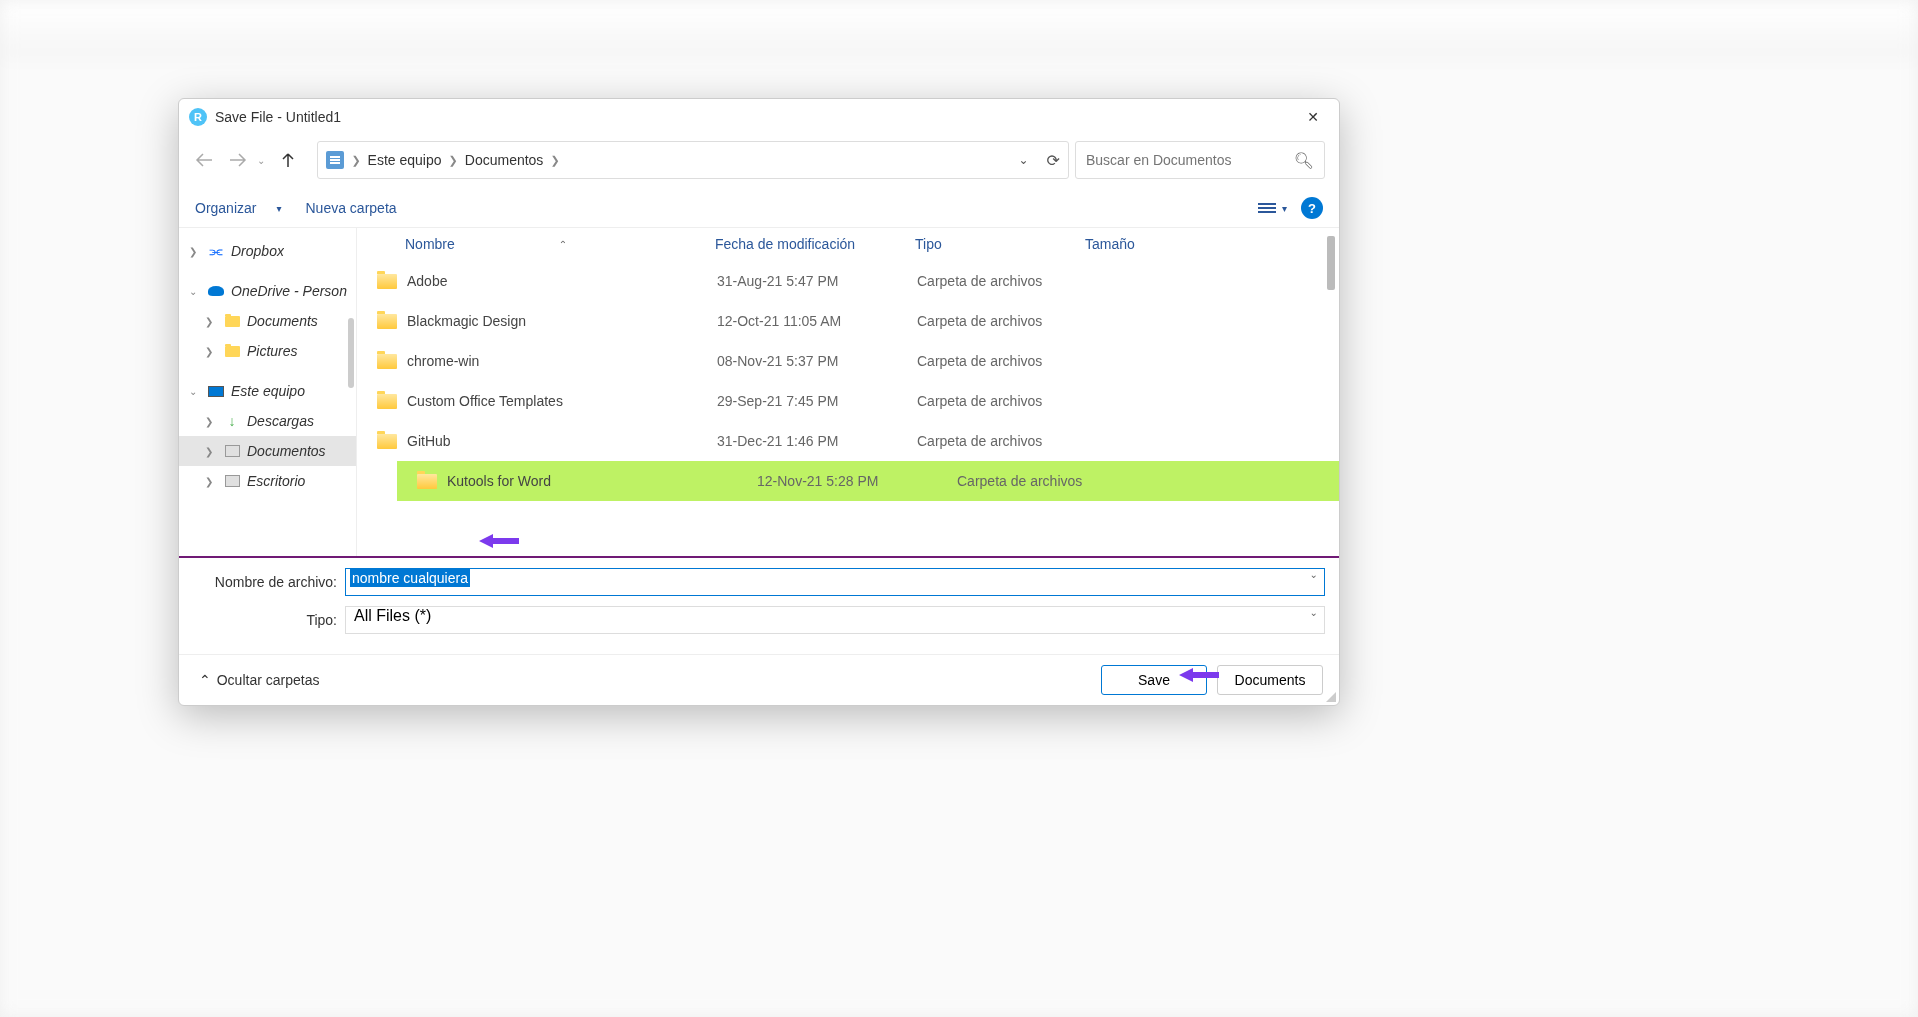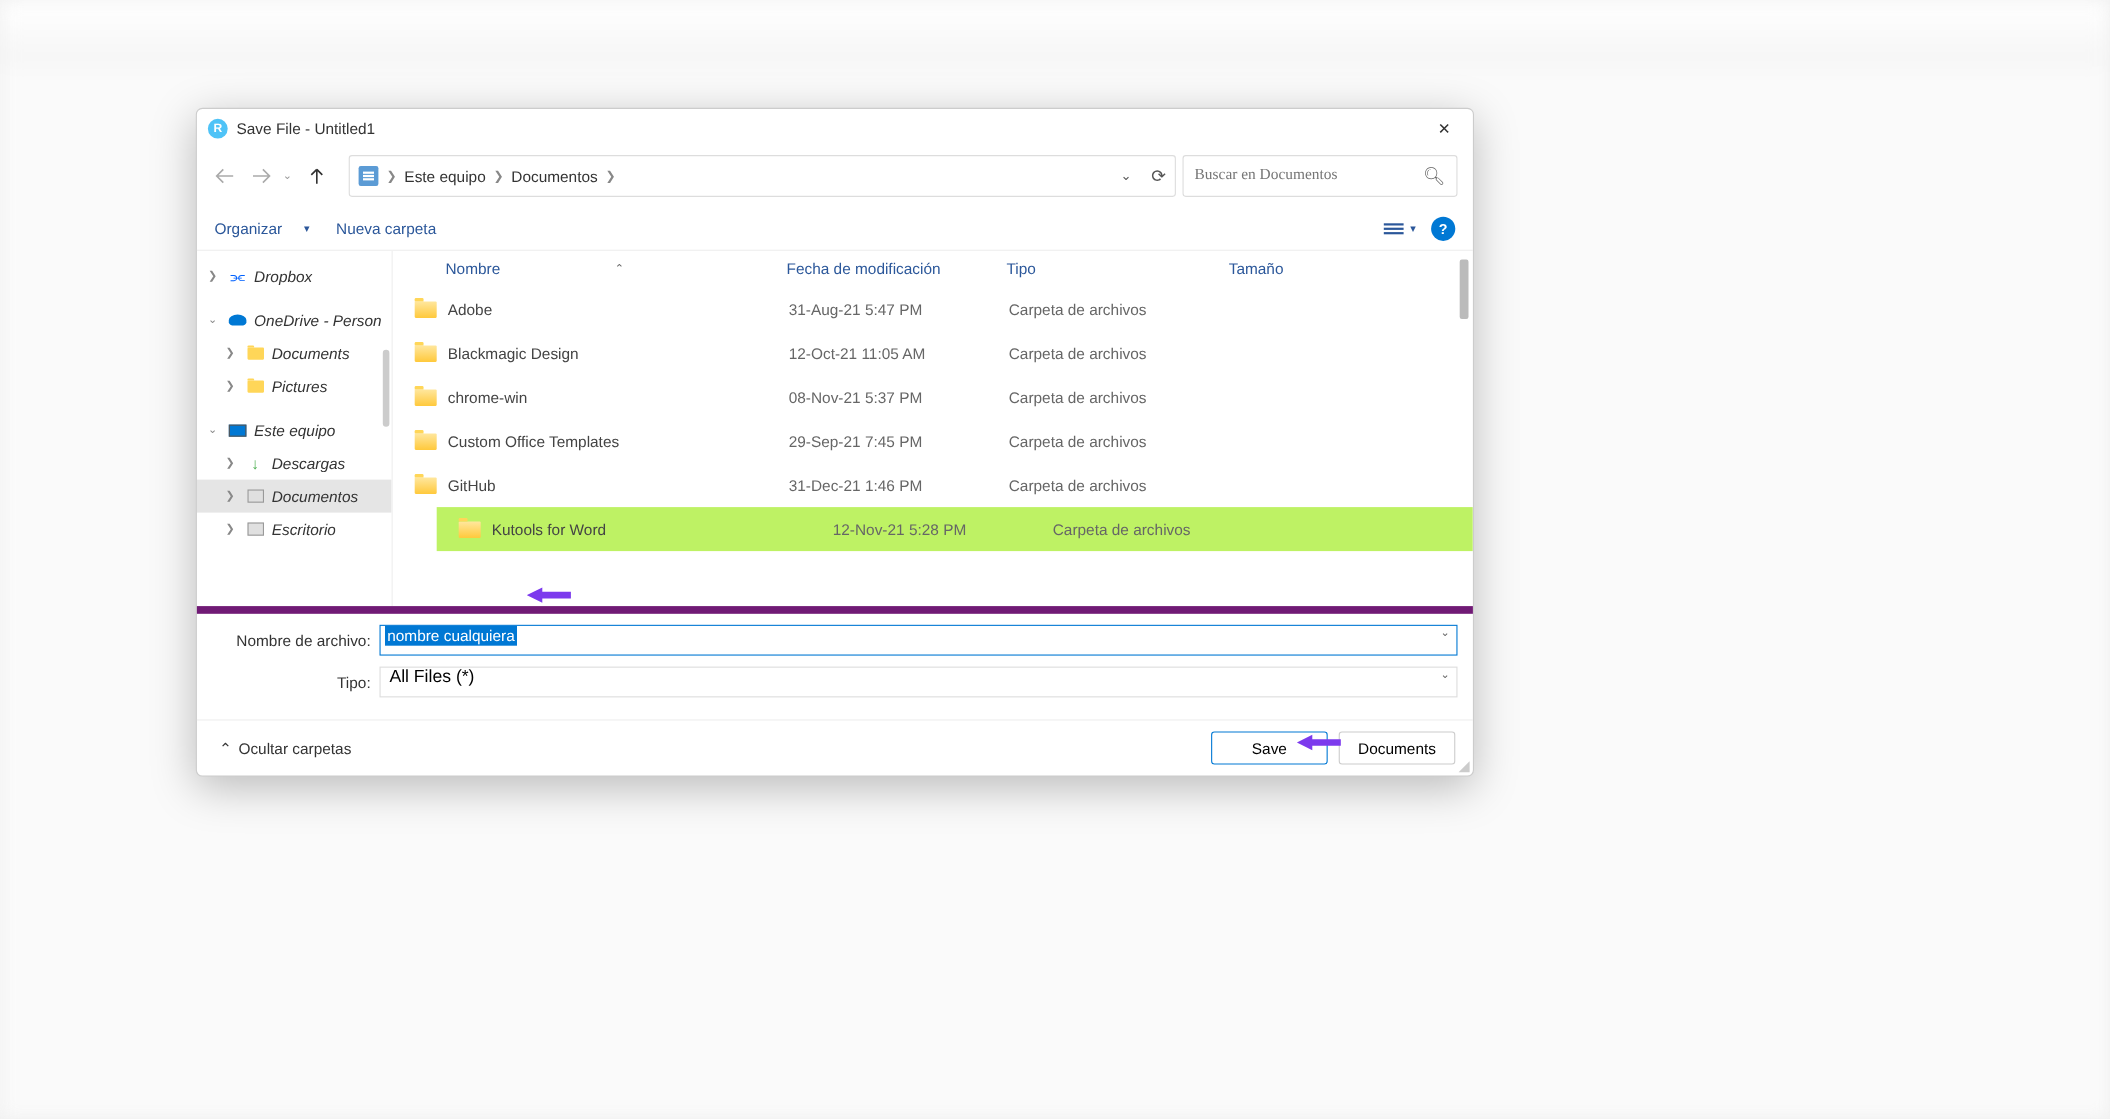--- a/index.html
+++ b/index.html
@@ -32,21 +32,21 @@
     
     .address-bar { flex: 1; border: 1px solid #ddd; height: 38px; display: flex; align-items: center; padding: 0 8px; gap: 4px; border-radius: 3px;}
     .addr-icon { width: 18px; height: 18px; background: #5b9bd5; border-radius: 2px; display:flex;align-items:center;justify-content:center;}
     .addr-icon::after { content: ''; width: 10px; height: 2px; background: #fff; box-shadow: 0 -3px 0 #fff, 0 3px 0 #fff; }
     .breadcrumb { display: flex; align-items: center; gap: 4px; font-size: 14px; color: #333; flex: 1;}
     .crumb-sep { color: #888; font-size: 11px; padding: 0 3px;}
     .addr-right { display: flex; align-items: center; gap: 18px; color: #555;}
     .refresh { font-size: 16px; }
     
     .search-box { width: 250px; border: 1px solid #ddd; height: 38px; display: flex; align-items: center; padding: 0 10px; gap: 8px; border-radius: 3px;}
-    .search-box input { border: none; outline: none; flex: 1; font-size: 14px; color: #666; font-family: Liberation Serif, serif; }
+    .search-box input { border: none; outline: none; flex: 1; font-size: 14px; color: #666; }
     
     .toolbar { display: flex; align-items: center; padding: 8px 16px; gap: 24px; }
     .tool-item { font-size: 14px; color: #2b579a; cursor: pointer; display: flex; align-items: center; gap: 20px;}
     .tool-right { margin-left: auto; display: flex; align-items: center; gap: 14px; }
     .view-icon { width: 18px; display:flex;flex-direction:column;gap:2px;}
     .view-icon span { height: 2px; background: #2b579a; }
     .help-icon { width: 22px; height: 22px; border-radius: 50%; background: #0078d4; color:#fff; display:flex;align-items:center;justify-content:center;font-size:13px;font-weight:bold;}
     
     .content { flex: 1; display: flex; border-top: 1px solid #eee; overflow: hidden; }
     
@@ -65,34 +65,34 @@
     .folder-tiny { width: 15px; height: 11px; background: #ffd658; border-radius: 1px; position:relative;}
     .folder-tiny::before { content:'';position:absolute;top:-2px;left:0;width:6px;height:2px;background:#ffd658;border-radius:1px 1px 0 0;}
     .dl-icon { color:#4caf50;font-size:14px;font-weight:bold;}
     .disk { width:15px;height:12px;background:#e0e0e0;border:1px solid #999;}
     
     .filelist { flex: 1; position: relative; overflow: hidden;}
     .list-header { display: flex; padding: 8px 0; color: #2b579a; font-size: 14px; border-bottom: 1px solid transparent;}
     .col-name { width: 358px; padding-left: 48px; display:flex;align-items:center;gap:24px;}
     .col-date { width: 200px; }
     .col-type { width: 170px; }
-    .col-size { width: 100px; margin-left: 32px; }
+    .col-size { width: 100px; }
     .sort-arrow { margin-left: 80px; color: #666; font-size: 10px;}
     
     .file-row { display: flex; align-items: center; height: 40px; font-size: 14px; color: #444; cursor:pointer; padding-left: 20px;}
     .file-row.selected { background: #bef264; margin-left: 40px; }
     .file-row .folder-icon { width: 20px; height: 15px; background: linear-gradient(#ffe79e,#ffc93c); border-radius: 1px; margin-right: 10px; position:relative;}
     .file-row .folder-icon::before { content:'';position:absolute;top:-3px;left:0;width:8px;height:3px;background:#ffd658;border-radius:1px 1px 0 0;}
     .file-row .fname { width: 310px; }
     .file-row .fdate { width: 200px; color: #666; }
     .file-row .ftype { width: 170px; color: #666; }
     
     .filelist-scrollthumb { position: absolute; right: 4px; top: 8px; width: 8px; height: 54px; background: #bbb; border-radius: 2px;}
     
-    .bottom-section { border-top: 7px solid #701a75; padding: 10px 14px; }
+    .bottom-section { border-top: 2px solid #701a75; padding: 10px 14px; }
     .field-row { display: flex; align-items: center; margin-bottom: 10px; }
     .field-label { width: 152px; text-align: right; font-size: 14px; color: #333; padding-right: 8px;}
     .field-input { flex: 1; border: 1px solid #0078d4; height: 28px; display: flex; align-items: flex-start; position: relative; padding: 0 24px 0 4px;}
     .field-input.plain { border-color: #ddd; padding-left: 8px;}
     .filename-selected { background: #0078d4; color: #fff; padding: 1px 2px; font-size: 14px;}
     .dropdown-arrow { position: absolute; right: 6px; color: #666; font-size: 10px;}
     
     .dialog-footer { display: flex; align-items: center; padding: 10px 16px 10px 20px; border-top: 1px solid #eee; margin-top: auto;}
     .hide-folders { font-size: 14px; color: #333; cursor: pointer; display: flex; align-items: center; gap: 6px;}
     .footer-btns { margin-left: auto; display: flex; gap: 10px; }

